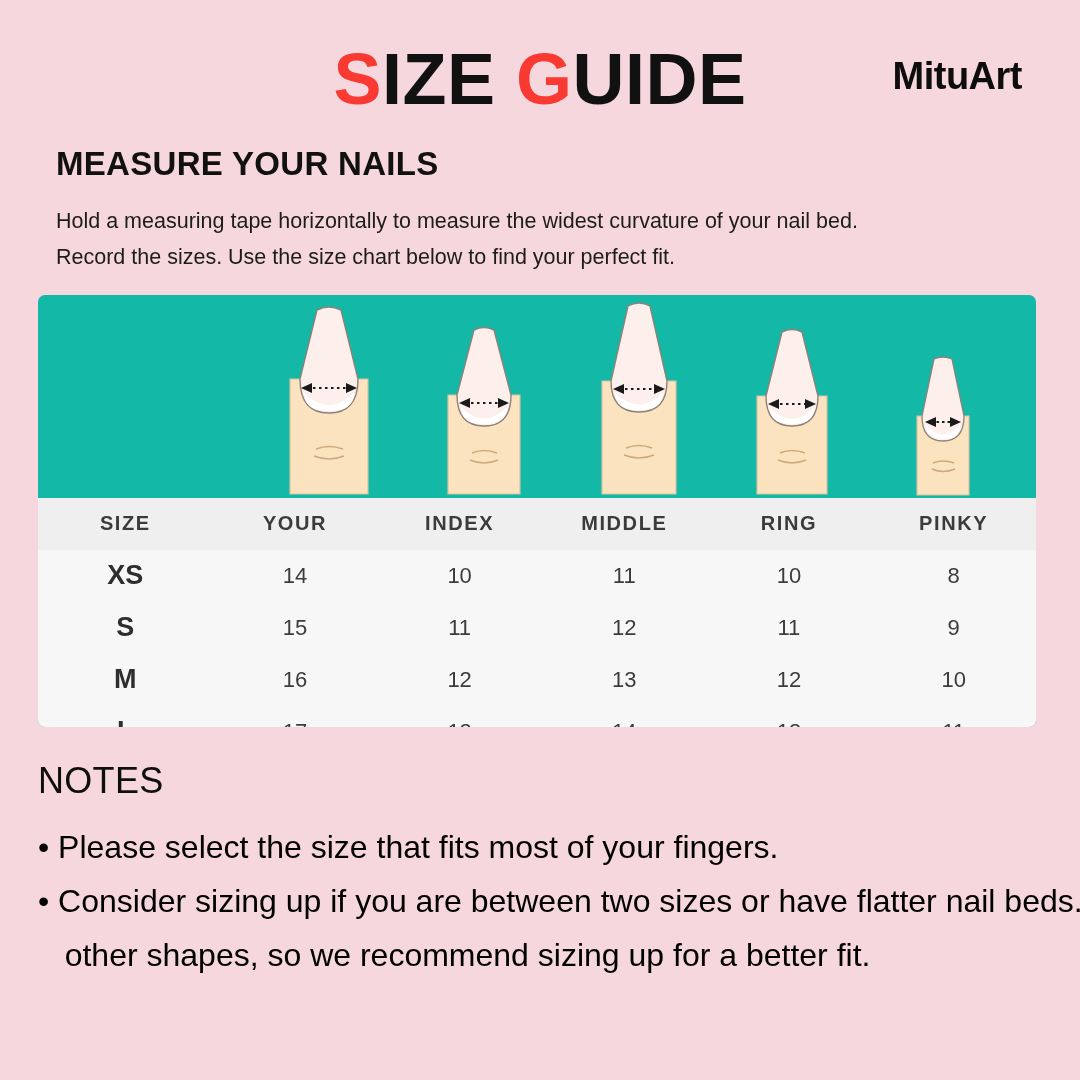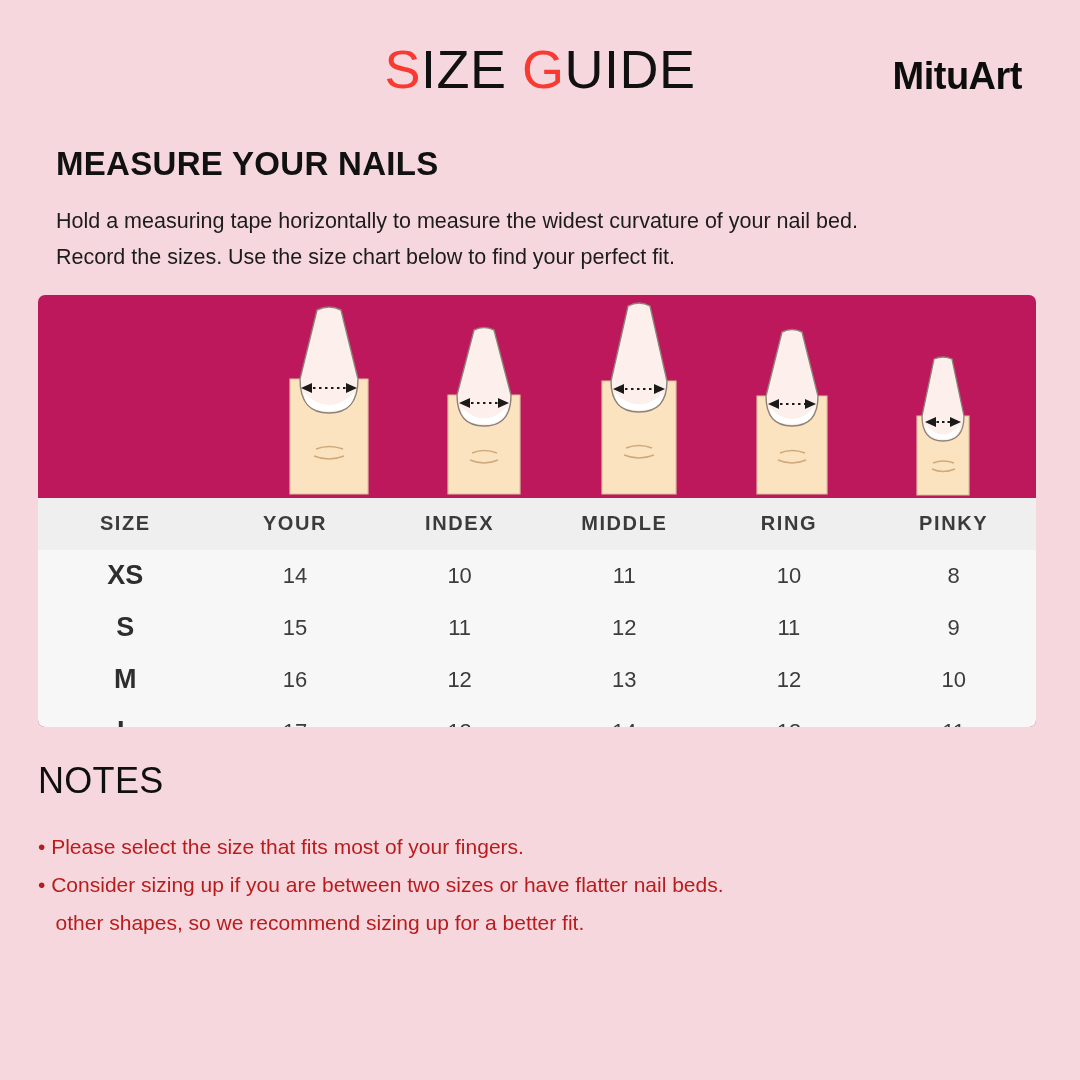--- a/index.html
+++ b/index.html
@@ -22,22 +22,22 @@
     position: relative;
     height: 130px;
   }
 
   .title {
     position: absolute;
     left: 0;
     right: 0;
     top: 38px;
     text-align: center;
-    font-size: 54px;
-    font-weight: 400;
+    font-size: 72px;
+    font-weight: 700;
     letter-spacing: 0.5px;
     color: #111111;
     white-space: nowrap;
   }
   .title .accent { color: #f93a32; }
 
   .brand {
     position: absolute;
     right: 58px;
     top: 55px;
@@ -66,21 +66,21 @@
     font-weight: 400;
   }
 
   
   .panel {
     position: absolute;
     left: 38px;
     top: 295px;
     width: 998px;
     height: 432px;
-    background: #be185d;
+    background: #14b8a6;
     border-radius: 7px;
     overflow: hidden;
   }
 
   
   .nails-row {
     position: relative;
     height: 203px;
     width: 100%;
   }
@@ -129,25 +129,26 @@
     right: 30px;
   }
   .notes-heading {
     font-size: 36px;
     font-weight: 400;
     letter-spacing: 0.3px;
     color: #0f0f0f;
     margin-bottom: 26px;
   }
   .note-item {
-    font-size: 21px;
+    font-size: 32px;
     line-height: 38px;
-    color: #b91c1c;
+    color: #000000;
     font-weight: 400;
     white-space: pre;
+    margin-top: 16px;
   }
 </style>
 </head>
 <body>
 
 <div class="header">
   <div class="title">
     <span class="accent">S</span><span>IZE</span><span>&nbsp;</span><span class="accent">G</span><span>UIDE</span>
   </div>
   <div class="brand">MituArt</div>

